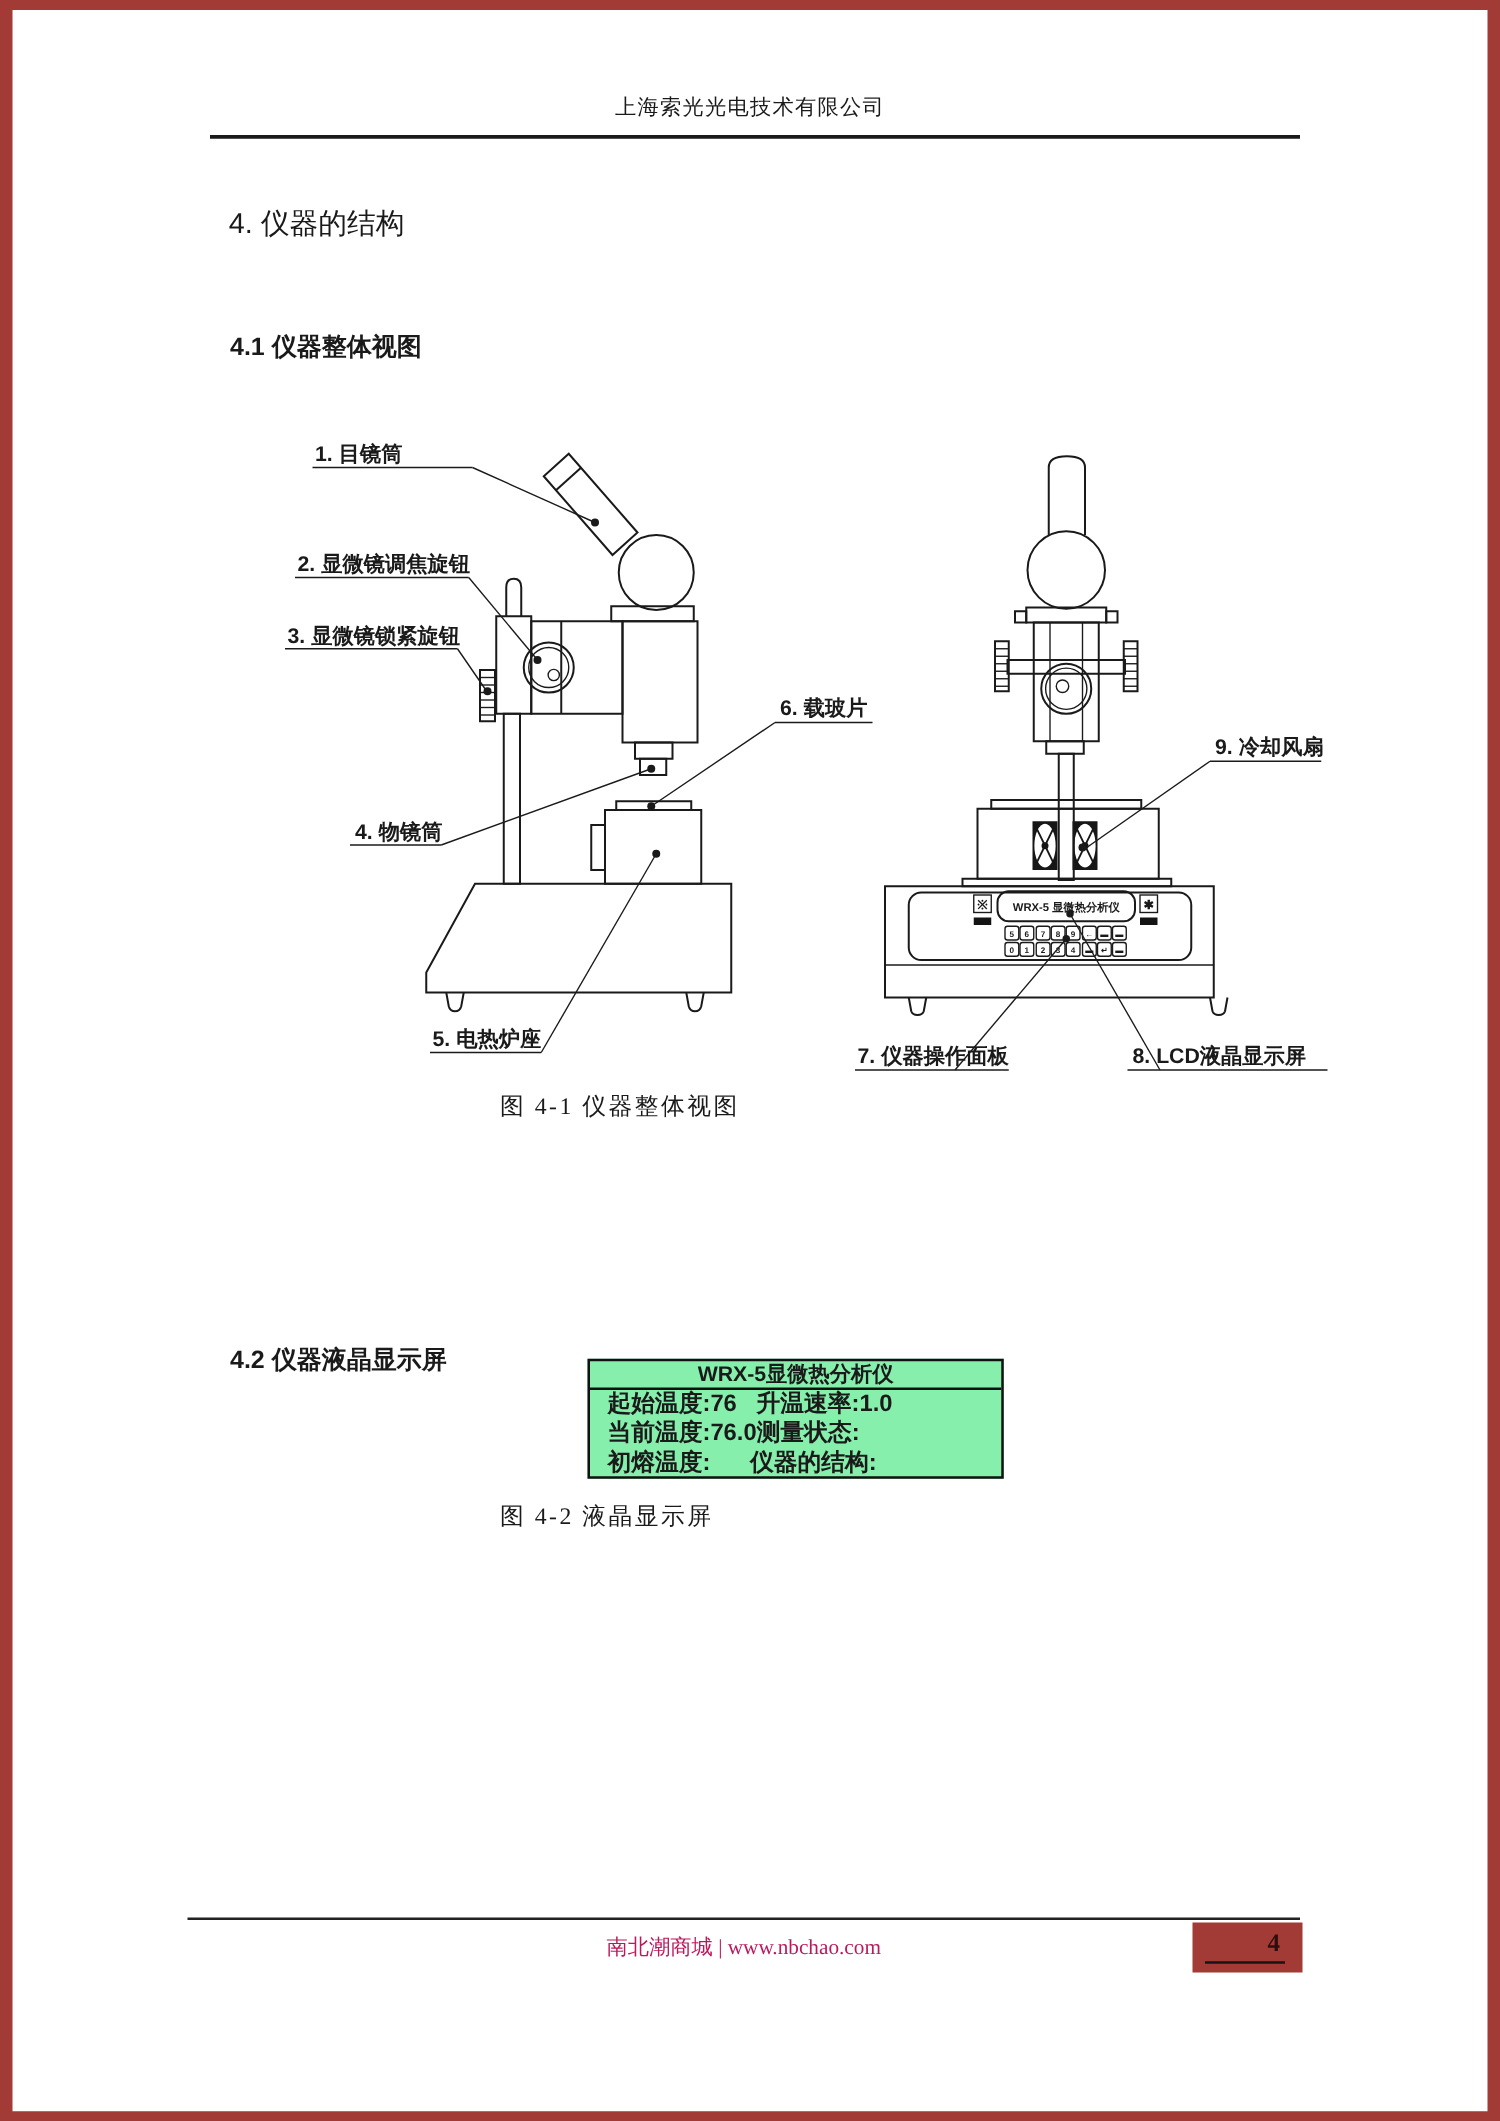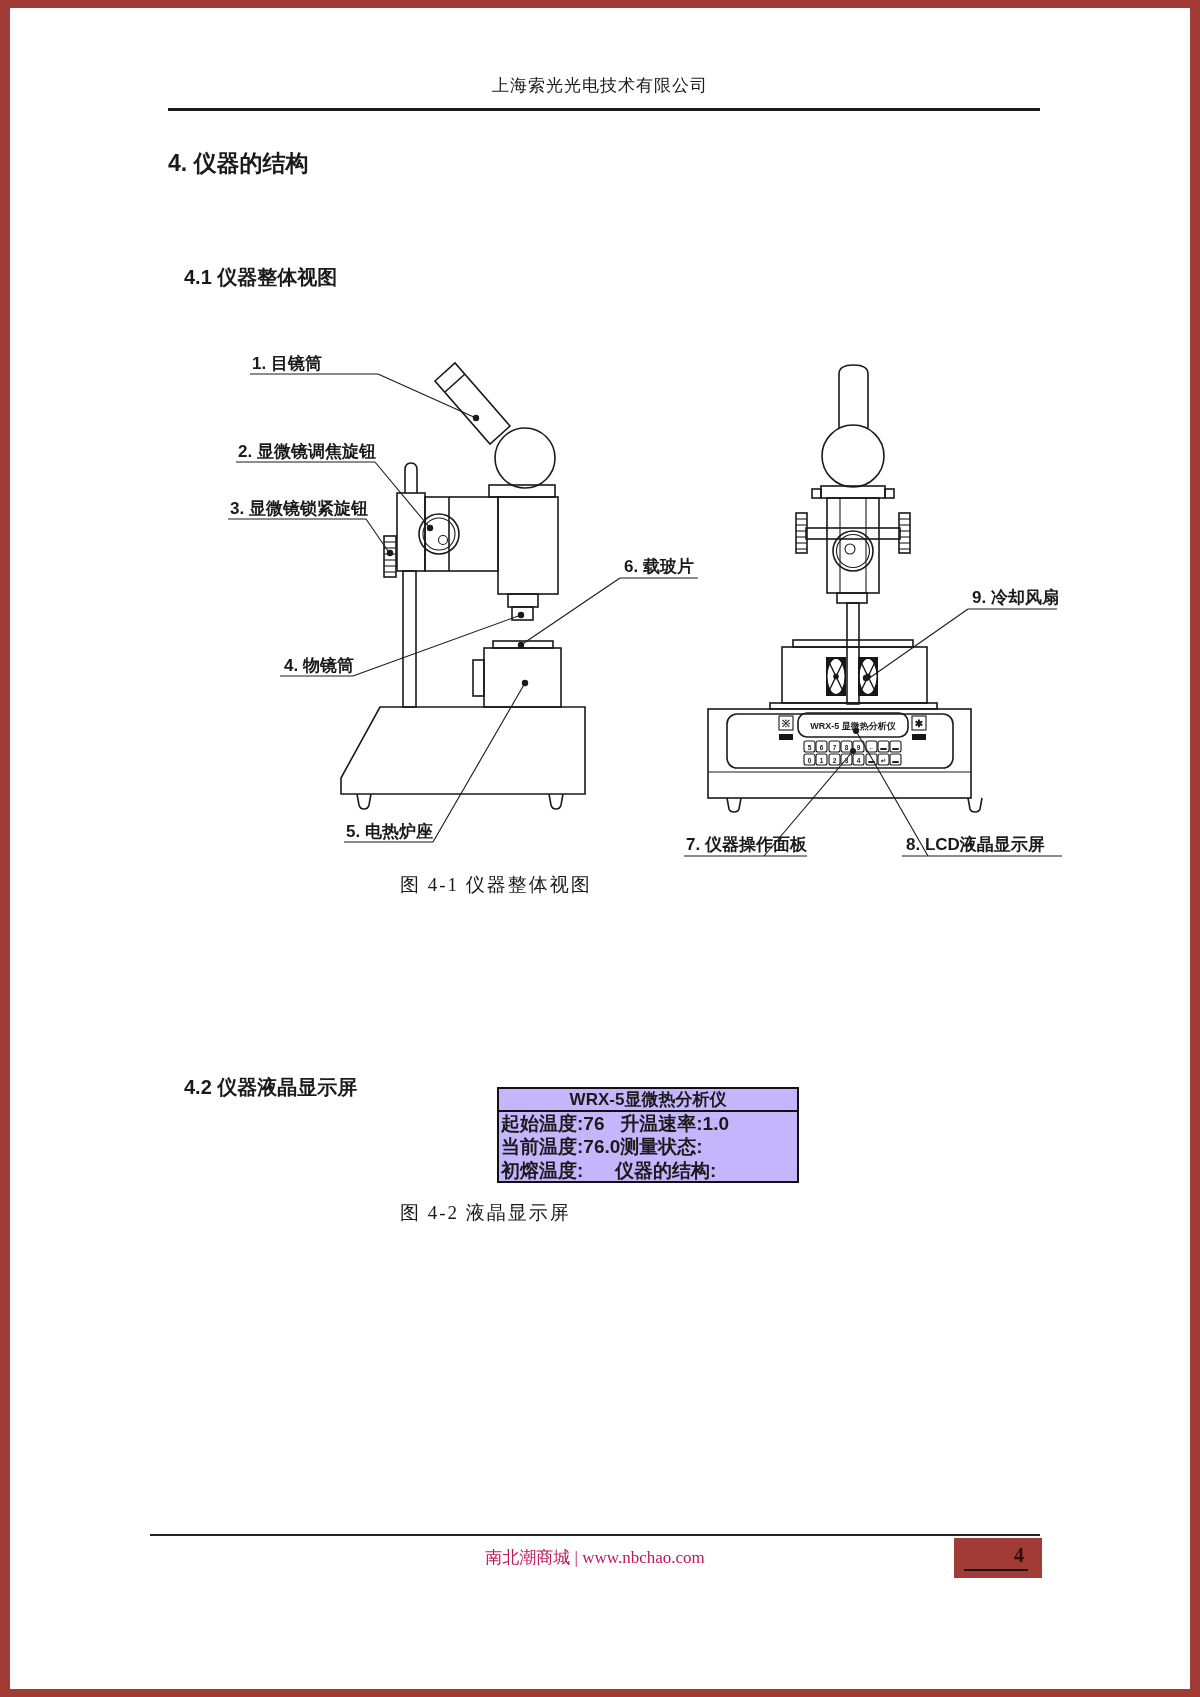--- a/index.html
+++ b/index.html
@@ -11,44 +11,44 @@
   .frame {
     position:absolute; inset:0; z-index:60; pointer-events:none;
     border-top:8px solid var(--accent); border-bottom:8px solid var(--accent);
     border-left:10px solid var(--accent); border-right:10px solid var(--accent);
   }
   .company {
     position:absolute; top:74px; left:150px; width:900px; text-align:center;
     font-family:"Liberation Serif", serif; font-size:17px; letter-spacing:1px;
   }
   .header-rule { position:absolute; top:108px; left:168px; width:872px; height:2.5px; background:var(--ink); }
-  .h-main { position:absolute; left:168px; top:148px; font-size:23px; font-weight:bold; margin:0; }
+  .h-main { position:absolute; left:168px; top:148px; font-size:23px; font-weight:normal; margin:15px; }
   .h-sub  { position:absolute; left:168px; font-size:20px; font-weight:bold; margin:16px; }
   .h-41 { top:248px; }
   .h-42 { top:1058px; }
   svg.fig41 { position:absolute; left:0; top:0; width:1200px; height:900px; pointer-events:none; }
   svg.fig41 .draw { stroke:var(--ink); stroke-width:1.6; fill:none; }
   svg.fig41 .thin { stroke:var(--ink); stroke-width:1.1; fill:none; }
   svg.fig41 text { font-family:"Liberation Sans", sans-serif; font-weight:bold; fill:var(--ink); }
   svg.fig41 .lbl { font-size:17px; }
   .caption {
     position:absolute; left:400px; width:440px; text-align:left; font-size:19px;
     font-family:"Liberation Serif", serif; letter-spacing:2px;
   }
   .cap41 { top:872px; }
   .cap42 { top:1200px; }
   .lcd {
-    position:absolute; left:497px; top:1087px; width:302px; height:96px;
-    border:2.5px solid #111; box-sizing:border-box; font-weight:bold; background:#c4b5fd;
+    position:absolute; left:470px; top:1087px; width:333px; height:96px;
+    border:2.5px solid #111; box-sizing:border-box; font-weight:bold; background:#86efac;
   }
   .lcd-title {
     height:21px; line-height:21px; text-align:center; font-size:17px;
     border-bottom:2.5px solid #111; white-space:pre;
   }
-  .lcd-line { font-size:19px; line-height:23.3px; white-space:pre; padding-left:2px; }
+  .lcd-line { font-size:19px; line-height:23.3px; white-space:pre; padding-left:14px; }
   .footer-rule { position:absolute; left:150px; top:1534px; width:890px; height:2px; background:#222; }
   .footer-text {
     position:absolute; left:150px; top:1546px; width:890px; text-align:center;
     font-family:"Liberation Serif", serif; font-size:17px; color:#be185d; text-decoration:none;
   }
   .page-badge {
     position:absolute; left:954px; top:1538px; width:88px; height:40px;
     background:var(--accent);
   }
   .page-badge .num {

